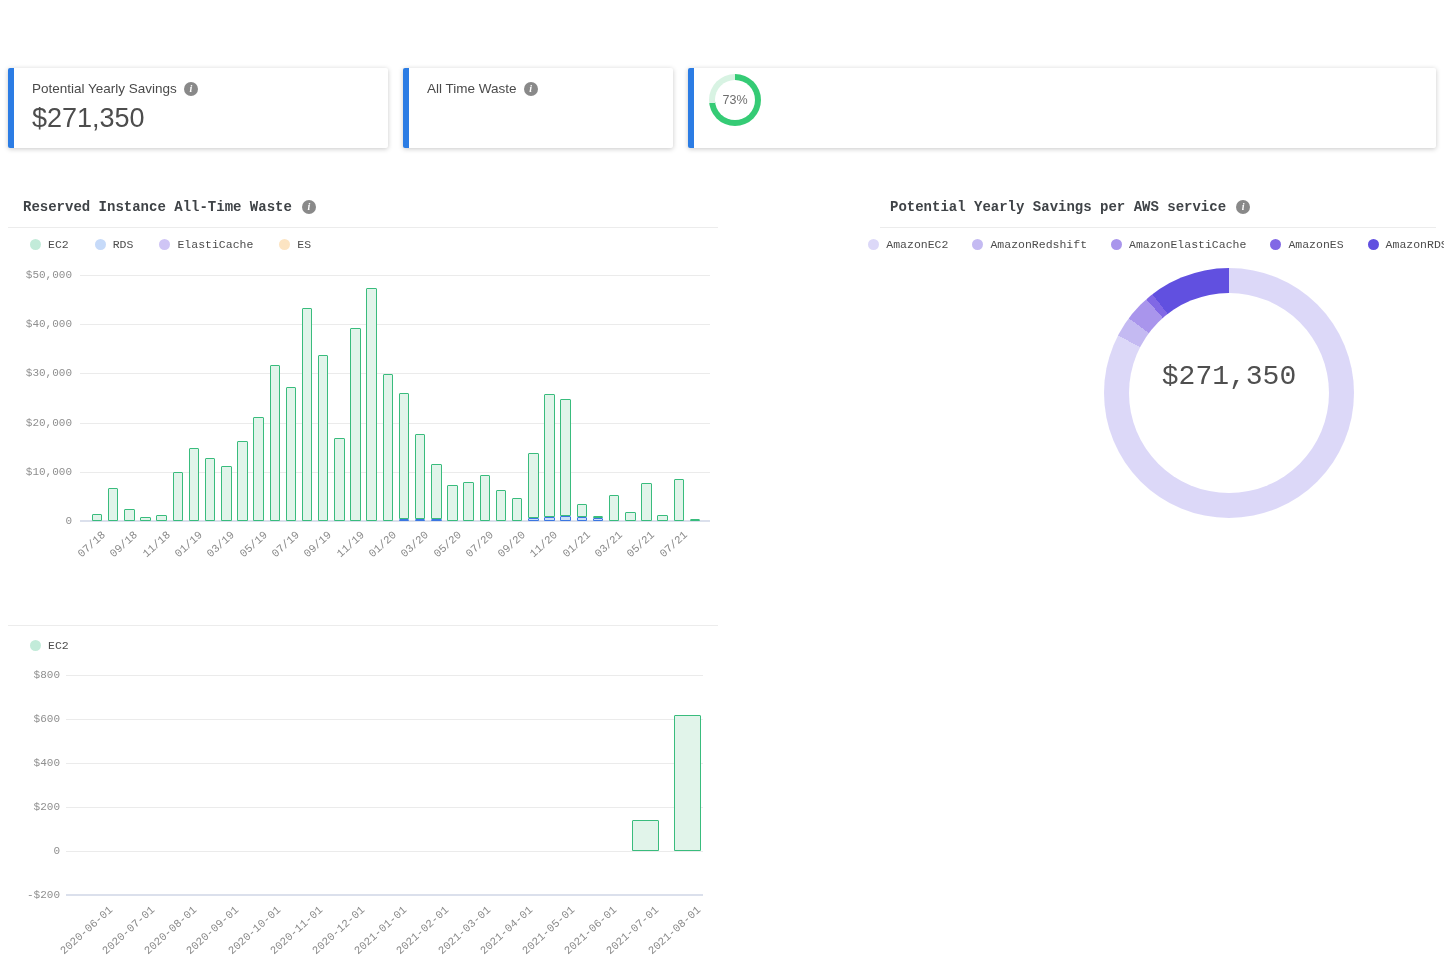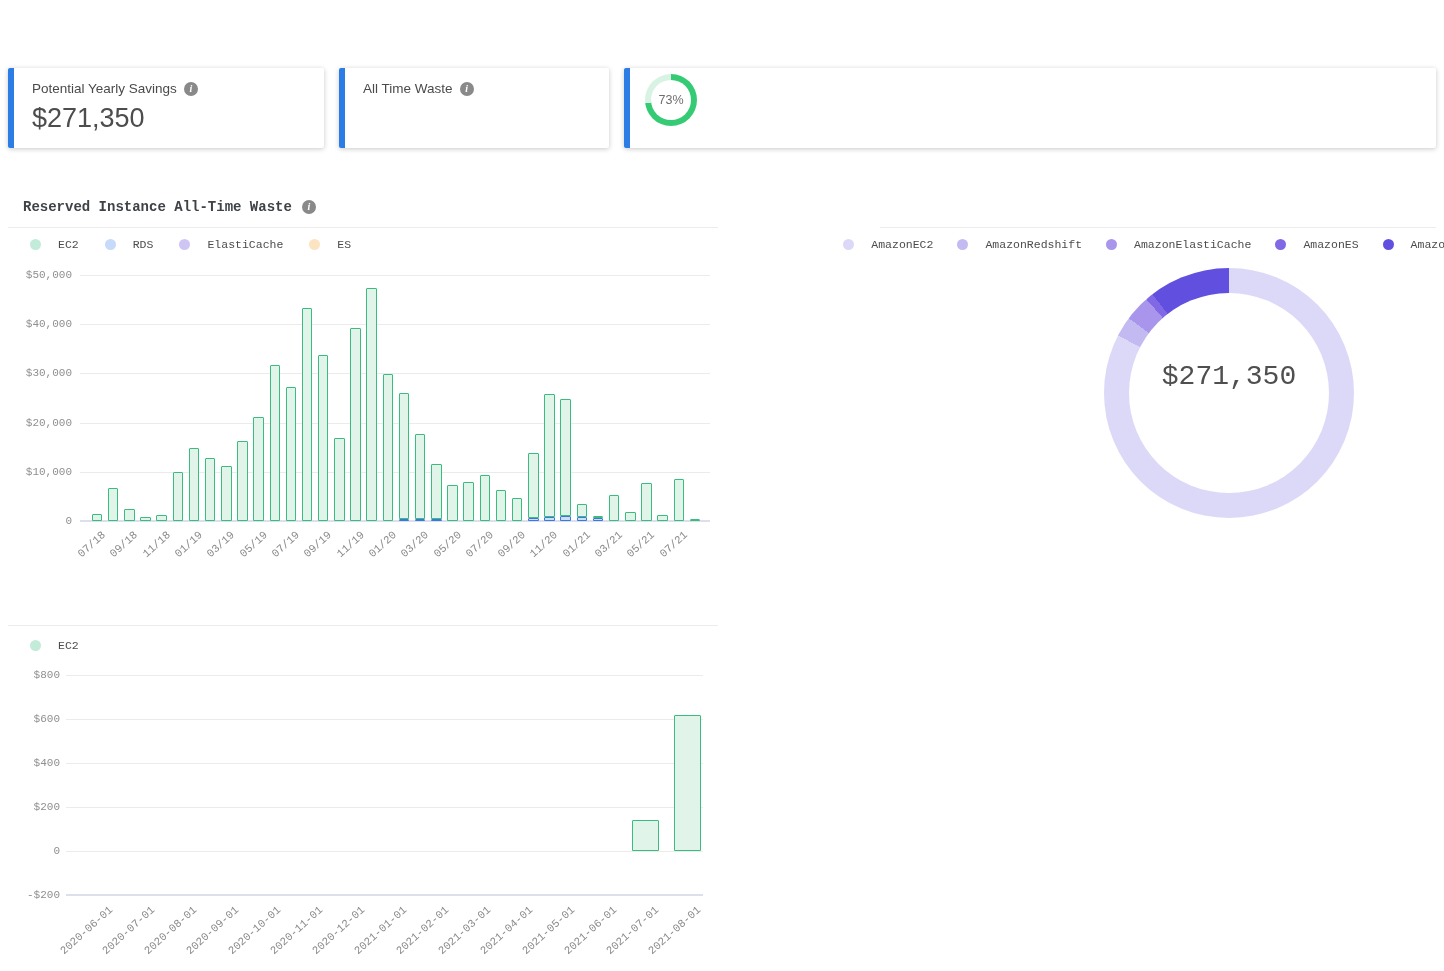--- a/index.html
+++ b/index.html
@@ -30,21 +30,21 @@
     display:flex;align-items:center;justify-content:center;font-size:12.5px;color:#6e6e6e;}
   .commit-rows{margin:17px 0 0 50px;}
   .commit-row{display:flex;align-items:center;gap:7px;font-size:13.5px;color:#4a4a4a;margin-bottom:13px;white-space:nowrap;}
   .commit-row b{font-size:15px;color:#3c3c3c;}
 
   
   .panel{position:absolute;background:#fff;font-family:Liberation Mono, monospace;}
   .panel-title{display:flex;align-items:center;gap:10px;font-size:14px;font-weight:700;color:#3f4347;padding:3px 0 0 15px;}
   .divider{position:absolute;left:0;right:0;height:1px;background:#ececec;}
   .legend{position:absolute;display:flex;align-items:center;}
-  .legend-item{display:flex;align-items:center;gap:17px;font-size:11.5px;color:#4c4c4c;cursor:pointer;}
+  .legend-item{display:flex;align-items:center;gap:7px;font-size:11.5px;color:#4c4c4c;cursor:pointer;}
   .legend-dot{width:11px;height:11px;border-radius:50%;flex:0 0 auto;}
 
   
   .gridline{position:absolute;height:1px;background:#ebebeb;}
   .gridline.axisline{height:2px;background:#dbe0ec;}
   .ylabel{position:absolute;text-align:right;font-size:11px;color:#8f8f8f;transform:translateY(-50%);}
   .xlabel{position:absolute;font-size:11px;color:#8b8b8b;white-space:nowrap;
     transform:rotate(-42deg);transform-origin:100% 0;}
   .bar-seg{position:absolute;box-sizing:border-box;border-style:solid;border-width:1px;border-radius:1px 1px 0 0;}
 
@@ -53,21 +53,21 @@
   .donut-hole{position:absolute;border-radius:50%;background:#fff;}
   .donut-center{position:absolute;font-size:28px;color:#4f4f4f;transform:translate(-50%,-50%);white-space:nowrap;}
 </style>
 </head>
 <body>
 
 <div id="app">
 
 
   <section class="cards">
-    <div class="card" style="width:316px">
+    <div class="card" style="width:380px">
       <div class="card-label">
         <span>Potential Yearly Savings</span>
         <span class="info-icon"></span>
       </div>
       <div class="card-value">$271,350</div>
     </div>
     <div class="card" style="width:270px">
       <div class="card-label">
         <span>All Time Waste</span>
         <span class="info-icon"></span>
@@ -181,20 +181,24 @@
         <div class="bar-seg" style="left: 633.19px; width: 10.5px; top: 286.624px; height: 38.376px; border-color: rgb(57, 188, 125); background: rgb(225, 244, 234);"></div>
         <div class="xlabel" style="right: 68.56px; top: 333px;">05/21</div>
         <div class="bar-seg" style="left: 649.35px; width: 10.5px; top: 319.096px; height: 5.904px; border-color: rgb(57, 188, 125); background: rgb(225, 244, 234);"></div>
         <div class="bar-seg" style="left: 665.51px; width: 10.5px; top: 283.18px; height: 41.82px; border-color: rgb(57, 188, 125); background: rgb(225, 244, 234);"></div>
         <div class="xlabel" style="right: 36.24px; top: 333px;">07/21</div>
         <div class="bar-seg" style="left: 681.67px; width: 10.5px; top: 323px; height: 2px; border-color: rgb(57, 188, 125); background: rgb(225, 244, 234);"></div>
       </div>
   </section>
 
   <section class="panel" id="panel-donut" style="left:880px;top:196px;width:556px;height:378px">
+    <div class="panel-title" style="padding-left:10px">
+      <span>Potential Yearly Savings per AWS service</span>
+      <span class="info-icon"></span>
+    </div>
     <div class="divider" style="top:31px"></div>
     <div class="legend" id="legend-donut" style="left:0;right:0;top:40px;height:16px;gap:24px;justify-content:center">
         <div class="legend-item">
           <div class="legend-dot" style="background: rgb(220, 216, 248);"></div>
           <span>AmazonEC2</span>
         </div>
         <div class="legend-item">
           <div class="legend-dot" style="background: rgb(196, 186, 242);"></div>
           <span>AmazonRedshift</span>
         </div>

